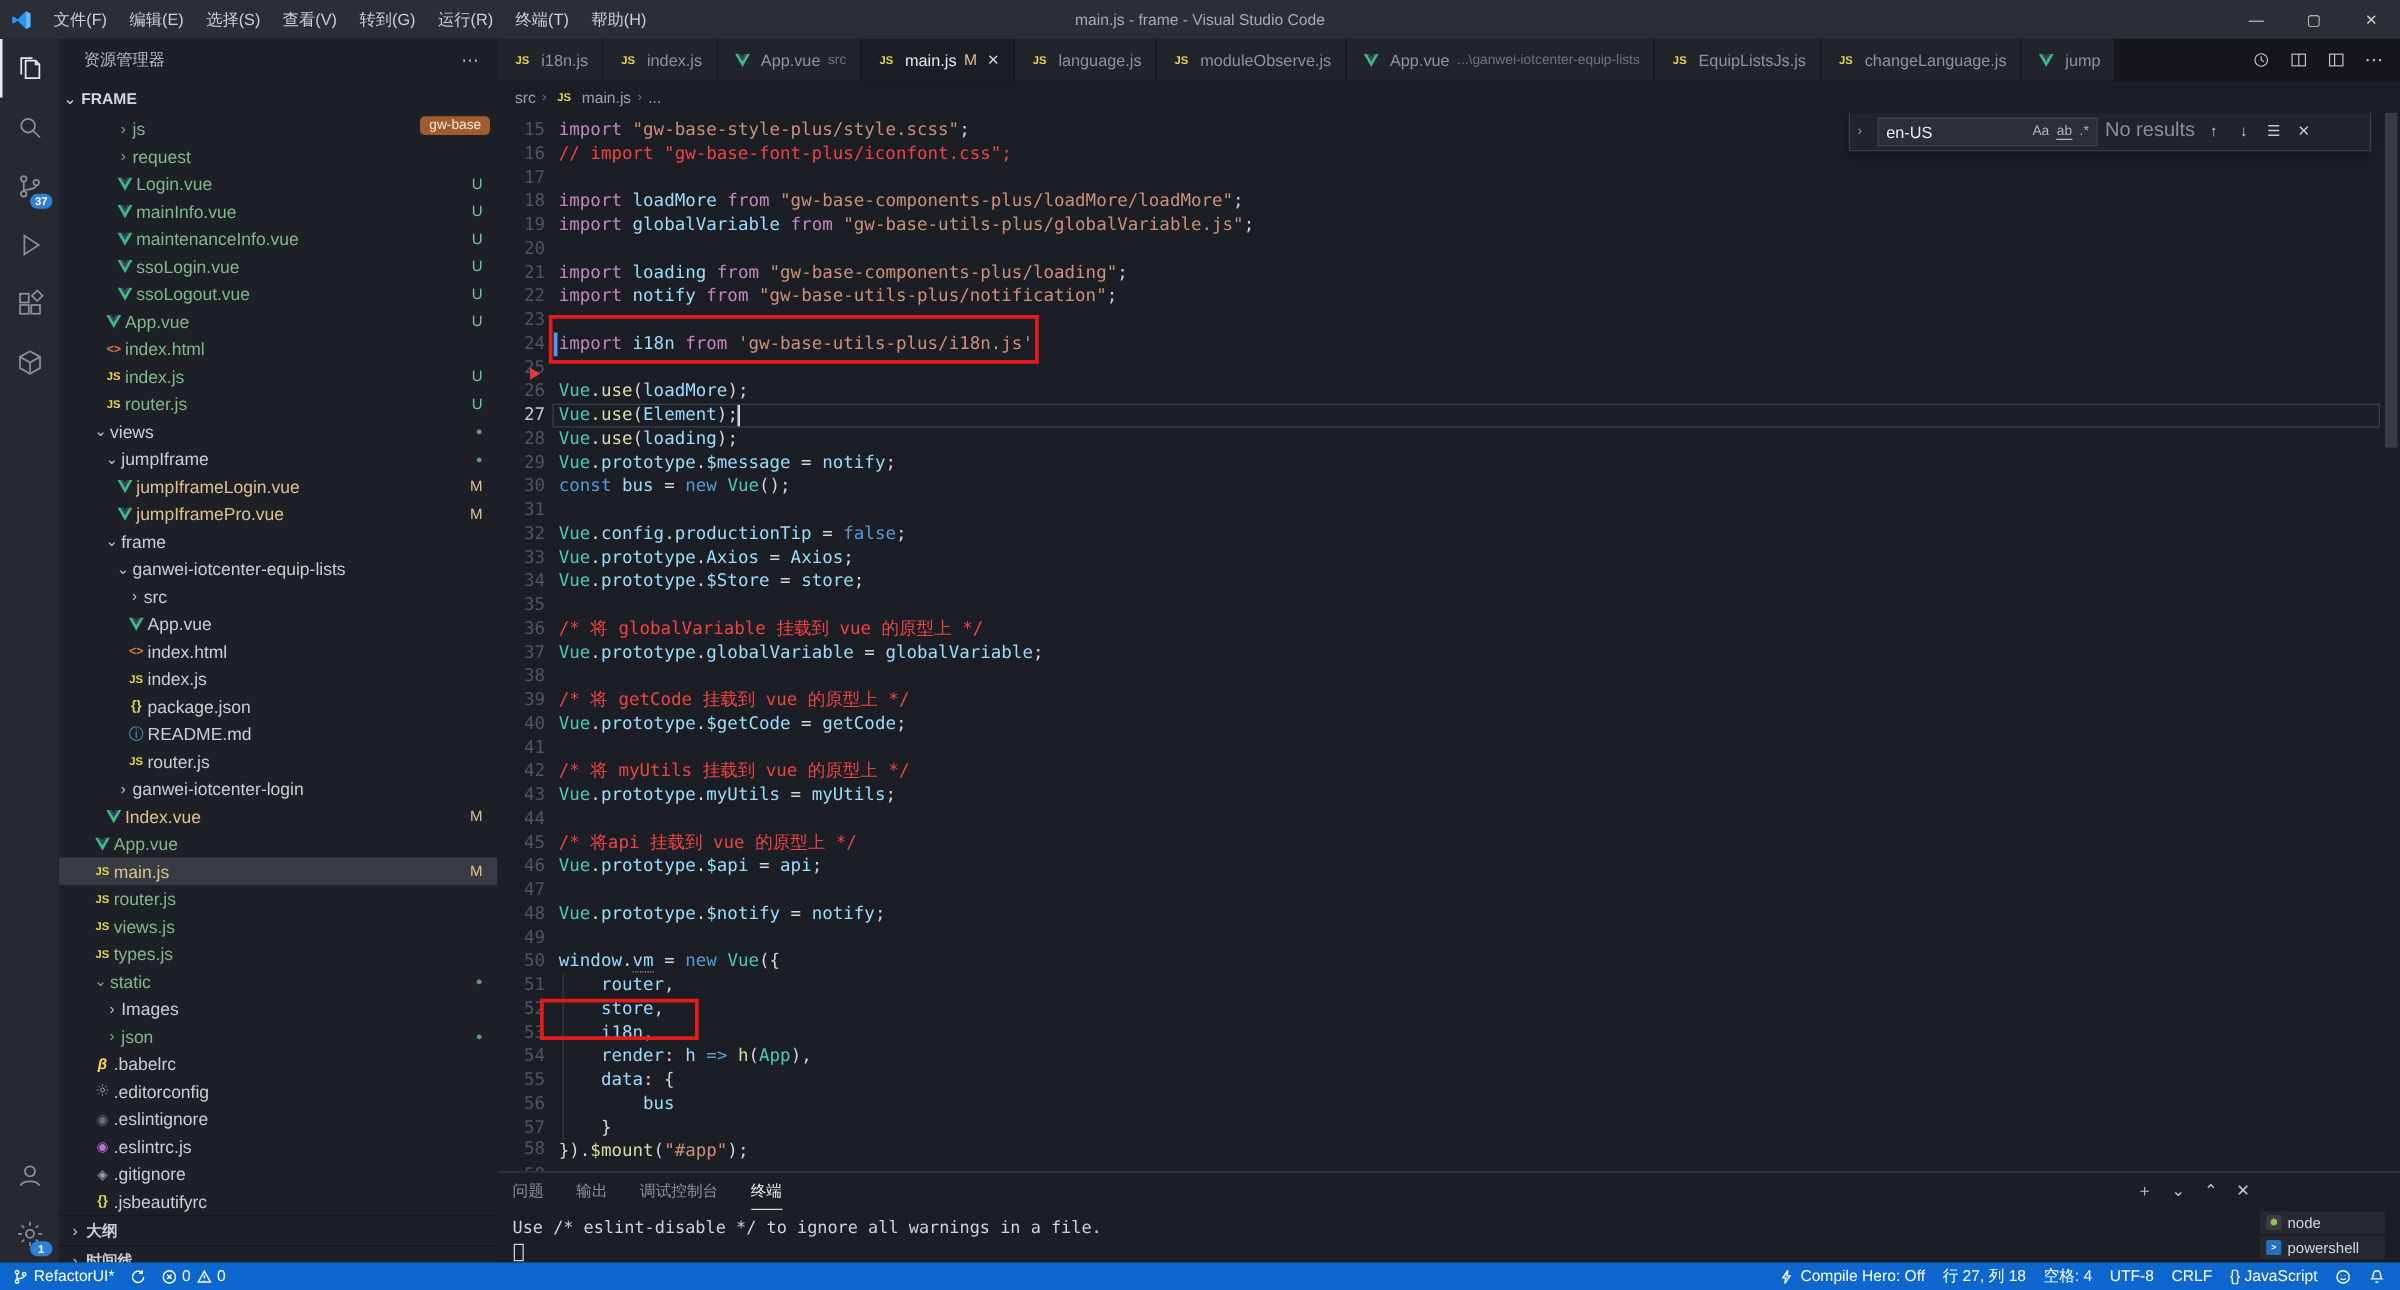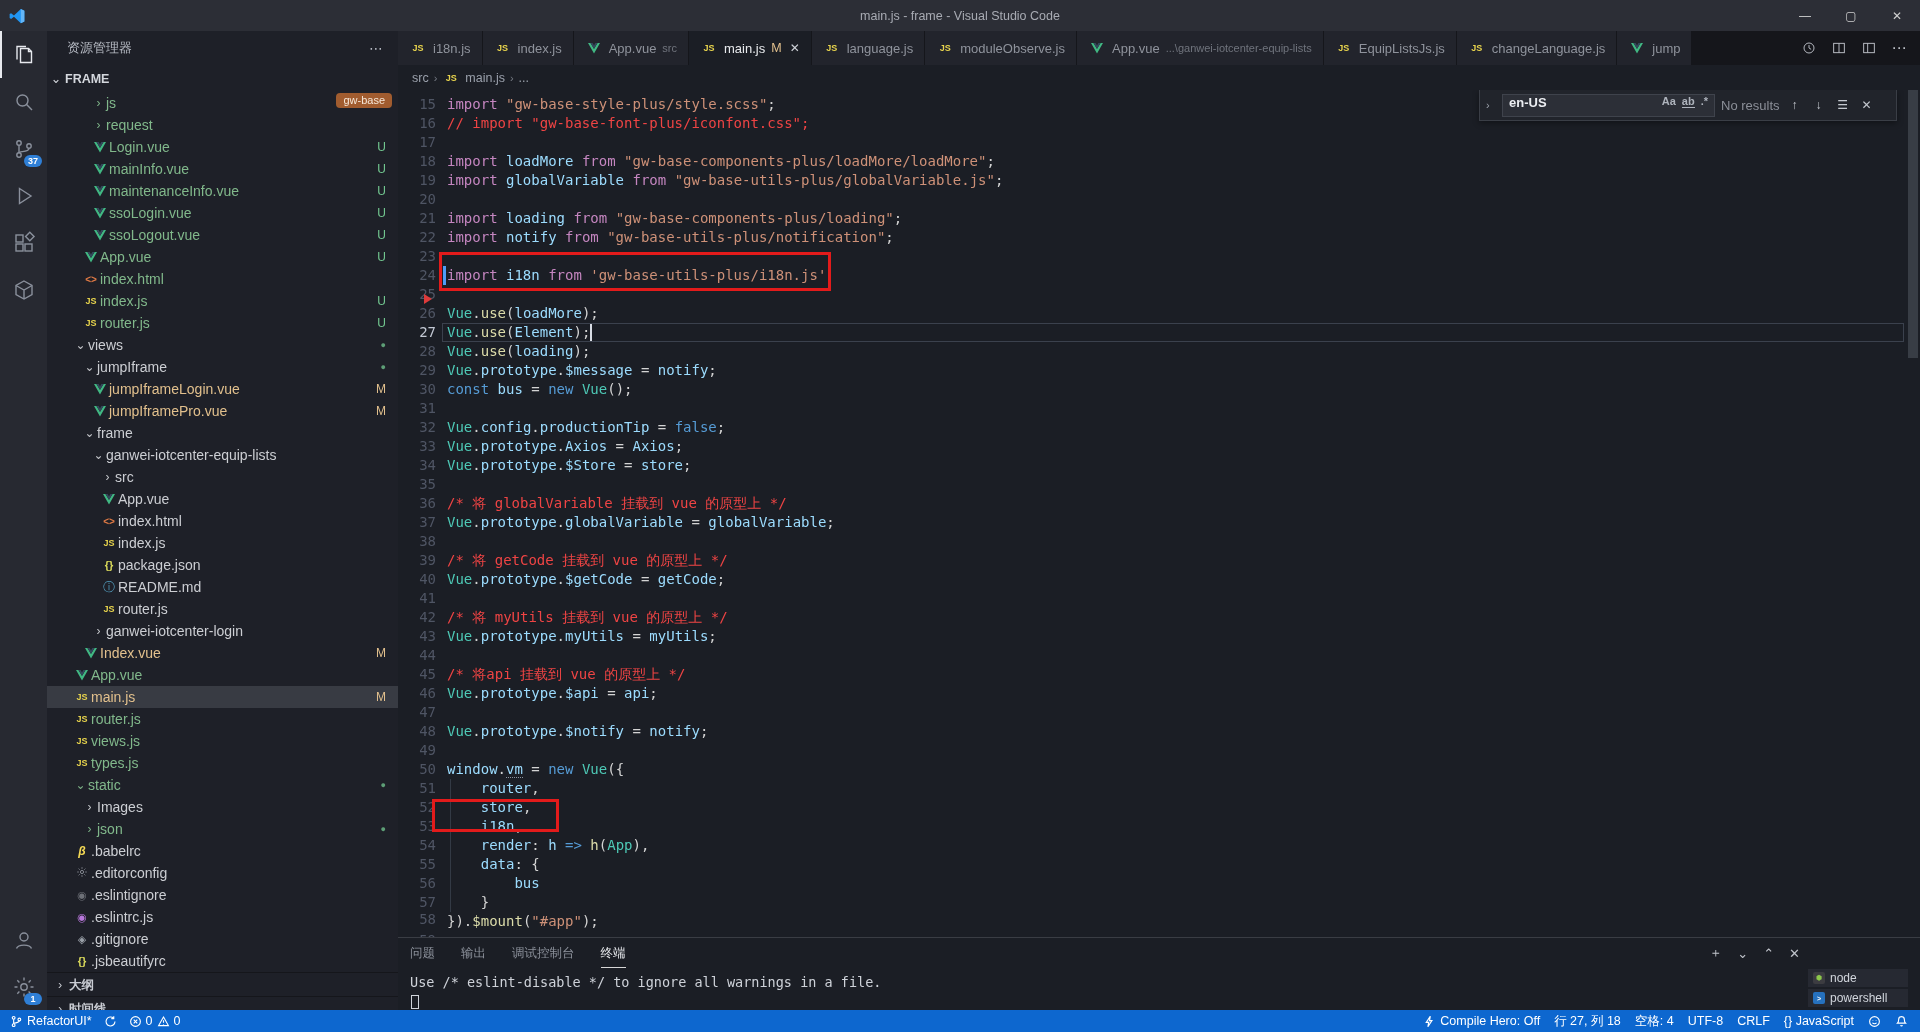--- a/index.html
+++ b/index.html
@@ -70,25 +70,25 @@
   .cur-line-box{position:absolute;left:44px;right:16px;height:19px;border:1px solid #3b414d;box-sizing:border-box;}
   .cursor-bar{position:absolute;width:1.5px;height:17px;background:#d8dce4;}
   .gutter-blue{position:absolute;width:3px;height:19px;background:#4f9cf5;}
   .gutter-arrow{position:absolute;width:0;height:0;border-top:5px solid transparent;border-bottom:5px solid transparent;border-left:8px solid #de3b3b;}
   .anno-box{position:absolute;border:3px solid #e31b1b;box-sizing:border-box;z-index:12;}
   .indent-guide{position:absolute;width:1px;background:#333a45;}
   .vscroll{position:absolute;right:2px;top:0;width:10px;height:268px;background:rgba(118,126,138,.32);}
   
   .find{position:absolute;right:23px;top:0;width:418px;height:31px;background:#21242b;border:1px solid #3a3e46;border-top:none;box-shadow:0 2px 6px rgba(0,0,0,.4);display:flex;align-items:center;gap:6px;padding:0 6px;box-sizing:border-box;z-index:15;}
   .find-chev{color:#9da2ab;font-size:11px;width:10px;}
-  .find-input{flex:none;width:213px;height:23px;background:#2c2f37;border:1px solid #3f434c;display:flex;align-items:flex-start;padding:0 6px;box-sizing:border-box;gap:6px;font-weight:bold;}
+  .find-input{flex:none;width:176px;height:23px;background:#2c2f37;border:1px solid #3f434c;display:flex;align-items:center;padding:0 6px;box-sizing:border-box;gap:6px;}
   .find-query{font-size:13px;color:#eceef2;flex:1;}
   .find-toggle{font-size:11px;color:#aeb3bc;}
   .find-toggle.u{border-bottom:1px solid #aeb3bc;}
-  .find-results{font-size:13px;color:#8b8f98;white-space:nowrap;}
+  .find-results{font-size:16px;color:#8b8f98;white-space:nowrap;}
   .find-btn{color:#c5c9d0;font-size:12px;width:18px;text-align:center;}
   
   .panel{position:absolute;left:398px;top:937px;right:0;height:73px;background:#1b1e25;border-top:1px solid #3a3d44;z-index:18;}
   .panel-tabs{position:absolute;left:12px;top:0;height:30px;display:flex;gap:26px;align-items:center;}
   .panel-tab{font-size:12.5px;color:#8c919b;height:30px;display:flex;align-items:center;}
   .panel-tab.active{color:#e8eaee;box-shadow:inset 0 -1px 0 #d7d7d7;}
   .panel-actions{position:absolute;right:120px;top:0;height:30px;display:flex;align-items:center;gap:15px;color:#c0c4cb;font-size:13px;}
   .panel-content{position:absolute;left:12px;top:36px;font-family:"DejaVu Sans Mono","Liberation Mono",monospace;font-size:13.5px;color:#ced2d9;white-space:pre;}
   .term-cursor{position:absolute;left:13px;top:57px;width:8px;height:14px;border:1px solid #cfd3da;box-sizing:border-box;}
   .term-list{position:absolute;right:12px;top:31px;width:100px;display:flex;flex-direction:column;gap:2px;}
@@ -106,20 +106,30 @@
 
 <div id="root">
 
   <div class="titlebar">
     <div class="vs-logo">
       <svg width="16" height="16" viewBox="0 0 100 100">
           <path fill="#2196f3" d="M74 6 31 47 13 33 4 38v25l9 5 18-14 43 41 22-11V17z"></path>
           <path fill="#64b5f6" d="M74 6v89l22-11V17z"></path>
         </svg>
     </div>
+    <div id="menus" style="display:flex;height:100%;">
+        <div class="menu-item">文件(F)</div>
+        <div class="menu-item">编辑(E)</div>
+        <div class="menu-item">选择(S)</div>
+        <div class="menu-item">查看(V)</div>
+        <div class="menu-item">转到(G)</div>
+        <div class="menu-item">运行(R)</div>
+        <div class="menu-item">终端(T)</div>
+        <div class="menu-item">帮助(H)</div>
+      </div>
     <div class="win-title">main.js - frame - Visual Studio Code</div>
     <div class="win-controls" id="win-controls">
         <div class="win-btn">—</div>
         <div class="win-btn">▢</div>
         <div class="win-btn">✕</div>
       </div>
   </div>
 
   <div class="activitybar" id="activitybar">
       <div class="act-item active">

